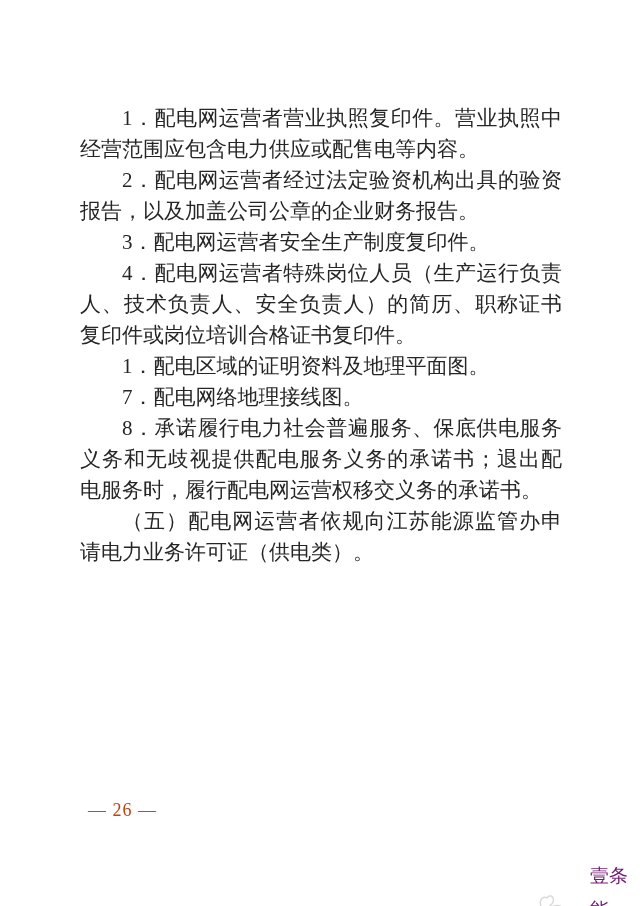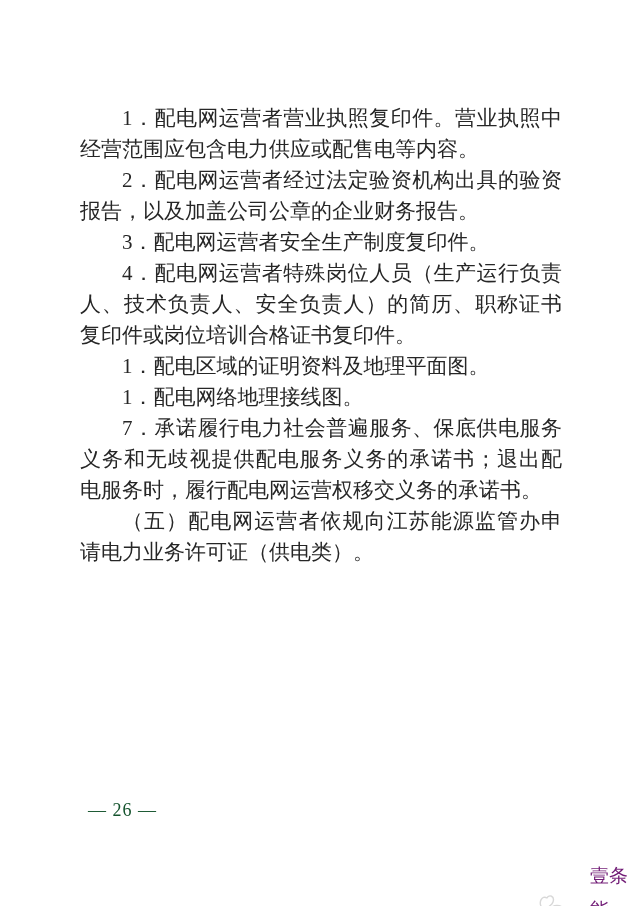--- a/index.html
+++ b/index.html
@@ -31,21 +31,21 @@
   .doc-body p.indent {
     text-indent: 2em;
     font-family: Liberation Serif, serif;
   }
   .page-number {
     position: absolute;
     left: 88px;
     top: 800px;
     font-size: 18px;
     letter-spacing: 1px;
-    color: #14532d;
+    color: #c2410c;
     white-space: pre;
   }
   .watermark {
     position: absolute;
     left: 537px;
     top: 859px;
     display: flex;
     align-items: flex-end;
     gap: 19px;
     color: #701a75;
@@ -59,22 +59,22 @@
 </style>
 </head>
 <body>
 
 <div class="doc-body">
   <p class="indent">1．配电网运营者营业执照复印件。营业执照中经营范围应包含电力供应或配售电等内容。</p>
   <p class="indent">2．配电网运营者经过法定验资机构出具的验资报告，以及加盖公司公章的企业财务报告。</p>
   <p class="indent">3．配电网运营者安全生产制度复印件。</p>
   <p class="indent">4．配电网运营者特殊岗位人员（生产运行负责人、技术负责人、安全负责人）的简历、职称证书复印件或岗位培训合格证书复印件。</p>
   <p class="indent">1．配电区域的证明资料及地理平面图。</p>
-  <p class="indent">1．配电网络地理接线图。</p>
-  <p class="indent">7．承诺履行电力社会普遍服务、保底供电服务义务和无歧视提供配电服务义务的承诺书；退出配电服务时，履行配电网运营权移交义务的承诺书。</p>
+  <p class="indent">7．配电网络地理接线图。</p>
+  <p class="indent">8．承诺履行电力社会普遍服务、保底供电服务义务和无歧视提供配电服务义务的承诺书；退出配电服务时，履行配电网运营权移交义务的承诺书。</p>
   <p class="indent">（五）配电网运营者依规向江苏能源监管办申请电力业务许可证（供电类）。</p>
 </div>
 
 <div class="page-number">— 26 —</div>
 
 <div class="watermark">
   <span>
     <svg width="34" height="34" viewBox="0 0 34 34" fill="none" xmlns="http://www.w3.org/2000/svg">
       <path d="M5 15 C1 9, 5 2, 10 5 C12 1, 18 3, 16 9 C15 12, 10 15, 7 16 Z" stroke="#d8d8d8" stroke-width="1.4" fill="none" stroke-linejoin="round"></path>
       <circle cx="20" cy="22" r="9.5" stroke="#d8d8d8" stroke-width="1.4" fill="none"></circle>

